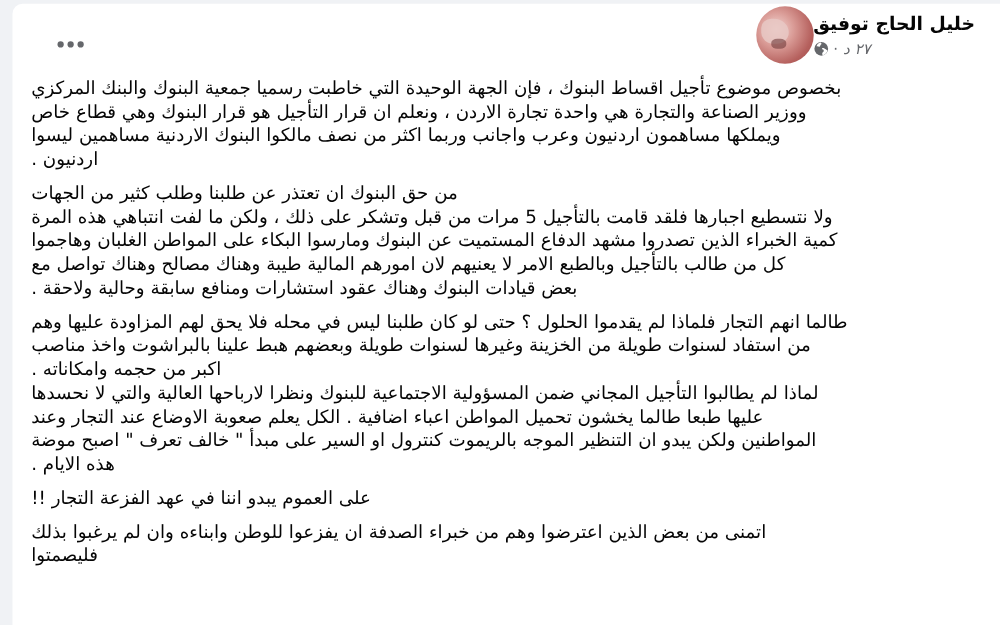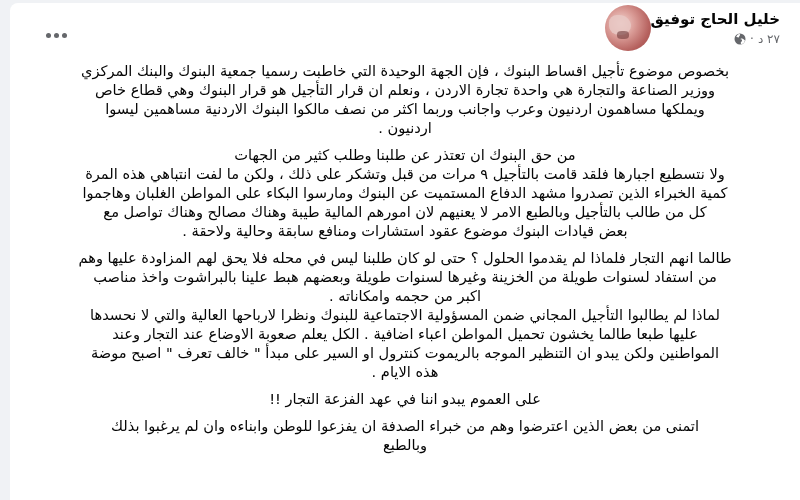--- a/index.html
+++ b/index.html
@@ -76,20 +76,21 @@
       top: 26px;
       width: 12px;
       height: 8px;
       border-radius: 40%;
       background: #6f3a3a;
       opacity: 0.6;
     }
     .header-text {
       display: flex;
       flex-direction: column;
+      align-items: flex-end;
       margin-right: 10px;
       direction: rtl;
     }
     .author-name {
       font-size: 15px;
       font-weight: bold;
       color: #050505;
       line-height: 20px;
       cursor: pointer;
       direction: rtl;
@@ -100,36 +101,37 @@
       flex-direction: row;
       align-items: center;
       direction: rtl;
       margin-top: 2px;
       color: #65676b;
       font-size: 12px;
       line-height: 16px;
     }
     .meta .time {
       cursor: pointer;
+      font-style: italic;
     }
     .meta .sep {
       margin: 0 4px;
     }
     .globe-icon {
       width: 12px;
       height: 12px;
       display: inline-block;
     }
     .post-body {
       position: absolute;
       right: 15px;
       top: 58px;
       width: 760px;
       direction: rtl;
-      text-align: center;
+      text-align: left;
       color: #050505;
       font-size: 14.6px;
       line-height: 19px;
     }
     .post-body p {
       margin: 0 0 8px 0;
       white-space: nowrap;
     }
     .post-body .line {
       display: block;
@@ -167,36 +169,36 @@
 
   <div class="post-body">
     <p>
       <span class="line">بخصوص موضوع تأجيل اقساط البنوك ، فإن الجهة الوحيدة التي خاطبت رسميا جمعية البنوك والبنك المركزي</span>
       <span class="line">ووزير الصناعة والتجارة هي واحدة تجارة الاردن ، ونعلم ان قرار التأجيل هو قرار البنوك وهي قطاع خاص</span>
       <span class="line">ويملكها مساهمون اردنيون وعرب واجانب وربما اكثر من نصف مالكوا البنوك الاردنية مساهمين ليسوا</span>
       <span class="line">اردنيون .</span>
     </p>
     <p>
       <span class="line">من حق البنوك ان تعتذر عن طلبنا وطلب كثير من الجهات</span>
-      <span class="line">ولا نتسطيع اجبارها فلقد قامت بالتأجيل ٩ مرات من قبل وتشكر على ذلك ، ولكن ما لفت انتباهي هذه المرة</span>
+      <span class="line">ولا نتسطيع اجبارها فلقد قامت بالتأجيل 5 مرات من قبل وتشكر على ذلك ، ولكن ما لفت انتباهي هذه المرة</span>
       <span class="line">كمية الخبراء الذين تصدروا مشهد الدفاع المستميت عن البنوك ومارسوا البكاء على المواطن الغلبان وهاجموا</span>
       <span class="line">كل من طالب بالتأجيل وبالطبع الامر لا يعنيهم لان امورهم المالية طيبة وهناك مصالح وهناك تواصل مع</span>
-      <span class="line">بعض قيادات البنوك موضوع عقود استشارات ومنافع سابقة وحالية ولاحقة .</span>
+      <span class="line">بعض قيادات البنوك وهناك عقود استشارات ومنافع سابقة وحالية ولاحقة .</span>
     </p>
     <p>
       <span class="line">طالما انهم التجار فلماذا لم يقدموا الحلول ؟ حتى لو كان طلبنا ليس في محله فلا يحق لهم المزاودة عليها وهم</span>
       <span class="line">من استفاد لسنوات طويلة من الخزينة وغيرها لسنوات طويلة وبعضهم هبط علينا بالبراشوت واخذ مناصب</span>
       <span class="line">اكبر من حجمه وامكاناته .</span>
       <span class="line">لماذا لم يطالبوا التأجيل المجاني ضمن المسؤولية الاجتماعية للبنوك ونظرا لارباحها العالية والتي لا نحسدها</span>
       <span class="line">عليها طبعا طالما يخشون تحميل المواطن اعباء اضافية . الكل يعلم صعوبة الاوضاع عند التجار وعند</span>
       <span class="line">المواطنين ولكن يبدو ان التنظير الموجه بالريموت كنترول او السير على مبدأ " خالف تعرف " اصبح موضة</span>
       <span class="line">هذه الايام .</span>
     </p>
     <p>
       <span class="line">على العموم يبدو اننا في عهد الفزعة التجار !!</span>
     </p>
     <p>
       <span class="line">اتمنى من بعض الذين اعترضوا وهم من خبراء الصدفة ان يفزعوا للوطن وابناءه وان لم يرغبوا بذلك</span>
-      <span class="line">وبالطبع</span>
+      <span class="line">فليصمتوا</span>
     </p>
   </div>
 
 </div>
 
 </body></html>

